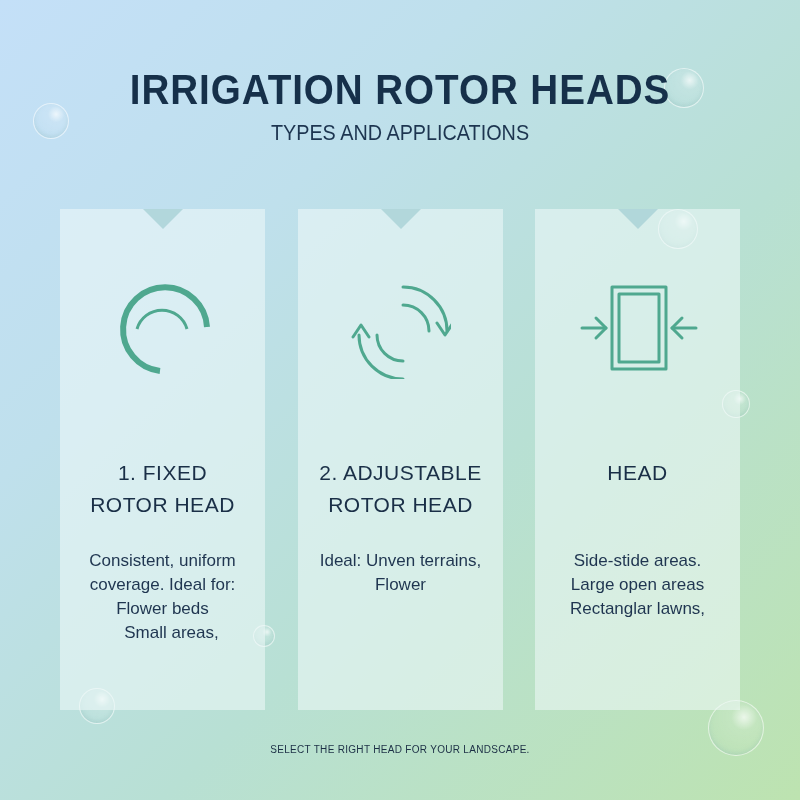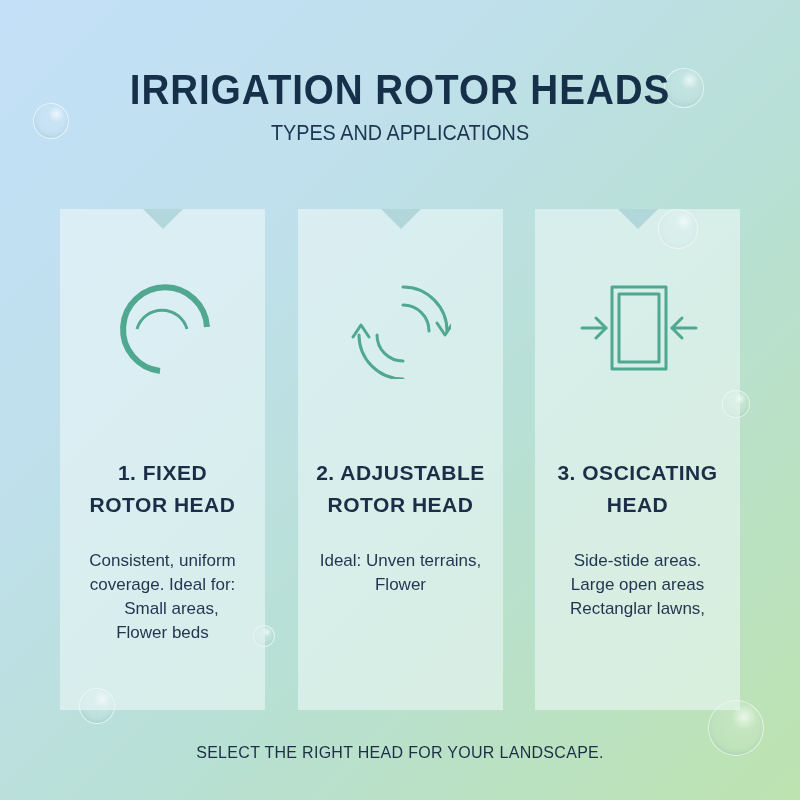--- a/index.html
+++ b/index.html
@@ -30,31 +30,31 @@
     width: 0; height: 0;
     border-left: 20px solid transparent; border-right: 20px solid transparent;
     border-top: 20px solid rgba(170, 210, 215, 0.85);
   }
   .card .icon {
     position: absolute; top: 70px; left: 50%; margin-left: -50px;
     width: 100px; height: 100px;
   }
   .card .heading {
     position: absolute; top: 248px; left: 0; width: 100%;
-    text-align: center; font-weight: bold; font-size: 21px; line-height: 32px;
+    text-align: center; font-weight: normal; font-size: 21px; line-height: 32px;
     color: #1a2f47; letter-spacing: 0.5px;
   }
   .card .desc {
     position: absolute; top: 340px; left: 0; width: 100%;
     text-align: center; font-size: 17px; line-height: 24px; color: #1f3550;
   }
   .card .desc div { white-space: nowrap; }
   .footer {
     position: absolute; top: 744px; left: 0; width: 800px;
-    text-align: center; font-size: 16px; color: #1c2f45; letter-spacing: 0.3px;
+    text-align: center; font-size: 10px; color: #1c2f45; letter-spacing: 0.3px;
   }
   .bubble {
     position: absolute; border-radius: 50%;
     border: 1px solid rgba(255,255,255,0.55);
     background: radial-gradient(circle at 65% 30%, rgba(255,255,255,0.7) 0%, rgba(255,255,255,0.12) 25%, rgba(255,255,255,0.05) 60%, rgba(150,190,190,0.15) 100%);
     box-shadow: inset 0 -2px 4px rgba(120,170,170,0.2);
   }
 </style>
 </head>
 <body>
@@ -76,22 +76,22 @@
     <path d="M 47 92 A 42 42 0 1 1 94 48" fill="none" stroke="#4fa88f" stroke-width="6"></path>
     <path d="M 24 50 A 26 26 0 0 1 74 50" fill="none" stroke="#4fa88f" stroke-width="3"></path>
   </svg>
   <div class="heading">
     <div>1. FIXED</div>
     <div>ROTOR HEAD</div>
   </div>
   <div class="desc">
     <div>Consistent, uniform</div>
     <div>coverage. Ideal for:</div>
+    <div>Flower beds</div>
     <div style="padding-left:18px;">Small areas,</div>
-    <div>Flower beds</div>
   </div>
 </div>
 
 <div class="card" style="left:298px;">
   <div class="notch"></div>
   <svg class="icon" viewBox="0 0 100 100">
     <g fill="none" stroke="#4fa88f" stroke-width="3" stroke-linecap="round" stroke-linejoin="round">
       <path d="M 52 8 A 44 44 0 0 1 96 52"></path>
       <path d="M 88 44 L 96 56 L 104 44" transform="translate(-2,0)"></path>
       <path d="M 52 26 A 26 26 0 0 1 78 52"></path>
@@ -116,21 +116,20 @@
     <g fill="none" stroke="#4fa88f" stroke-width="3" stroke-linecap="round" stroke-linejoin="round">
       <rect x="34" y="8" width="54" height="82"></rect>
       <rect x="41" y="15" width="40" height="68"></rect>
       <path d="M 4 49 L 28 49"></path>
       <path d="M 18 39 L 28 49 L 18 59"></path>
       <path d="M 118 49 L 94 49"></path>
       <path d="M 104 39 L 94 49 L 104 59"></path>
     </g>
   </svg>
   <div class="heading">
-    <div>3. OSCICATING</div>
     <div>HEAD</div>
   </div>
   <div class="desc">
     <div>Side-stide areas.</div>
     <div>Large open areas</div>
     <div>Rectanglar lawns,</div>
   </div>
 </div>
 
 <div class="footer">SELECT THE RIGHT HEAD FOR YOUR LANDSCAPE.</div>

